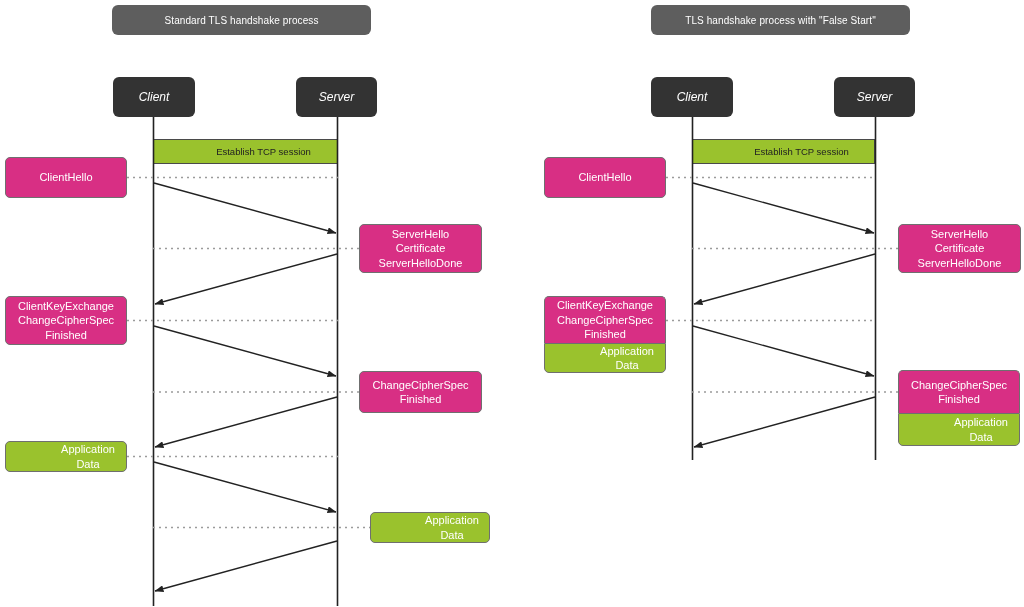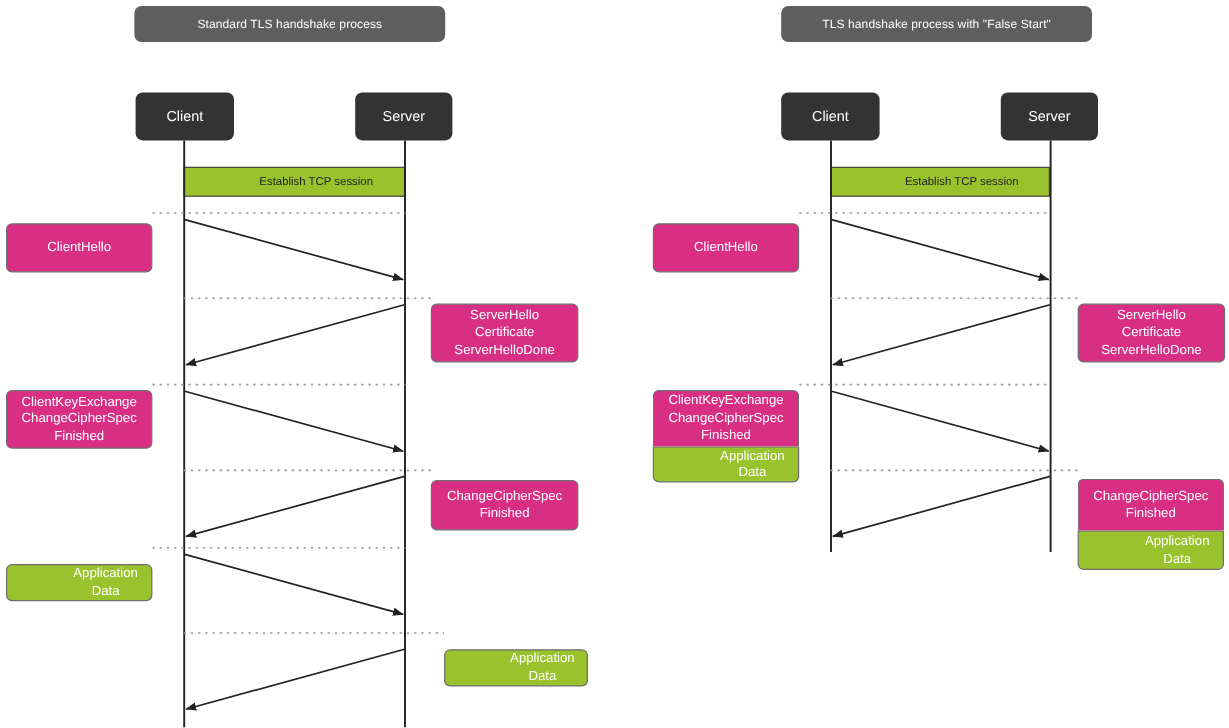--- a/index.html
+++ b/index.html
@@ -41,36 +41,36 @@
   .actor-box {
     position: absolute;
     background: #333333;
     border-radius: 6px;
     color: #ffffff;
     font-size: 12px;
     display: flex;
     align-items: center;
     justify-content: center;
     box-sizing: border-box;
+    font-style: italic;
   }
 
   .msg-box {
     position: absolute;
     box-sizing: border-box;
     display: flex;
     flex-direction: column;
     align-items: center;
     justify-content: center;
     text-align: center;
     color: #ffffff;
     font-size: 11px;
     line-height: 14.5px;
     border: 1px solid #6f6f6f;
     border-radius: 5px;
-    margin-top: 29px;
   }
   .msg-box.pink  { background: #d82f84; }
   .msg-box.green { background: #9ac22d; padding-left: 44px; }
   .msg-box.stack-top    { border-radius: 5px 5px 0 0; border-bottom: none; }
   .msg-box.stack-bottom { border-radius: 0 0 5px 5px; }
 
   .tcp-bar {
     position: absolute;
     background: #9ac22d;
     border: 1px solid #4a4a4a;

